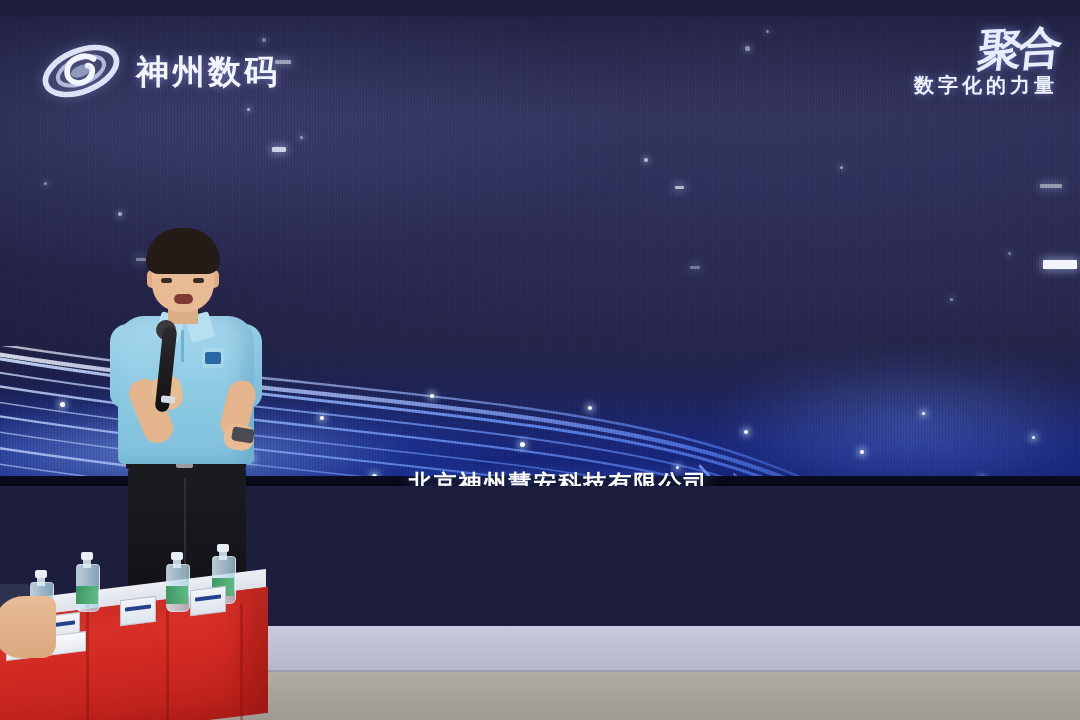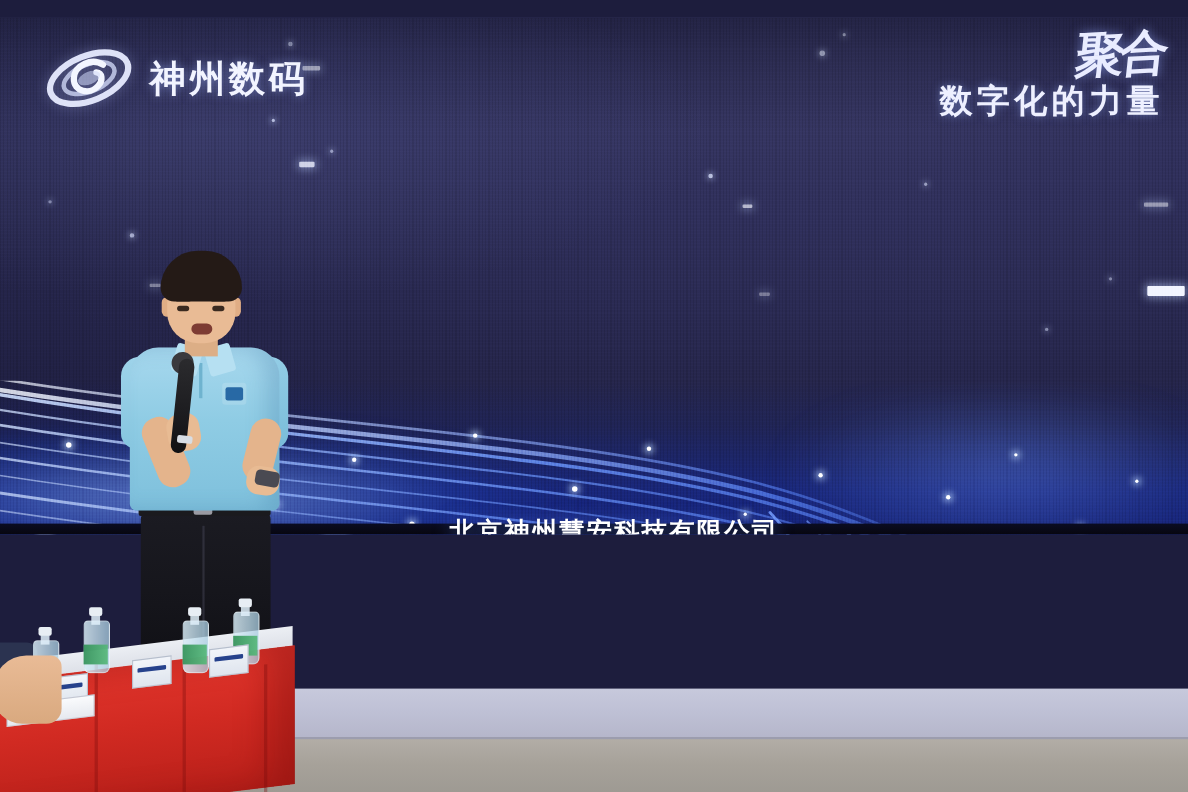--- a/index.html
+++ b/index.html
@@ -41,21 +41,21 @@
          text-shadow:0 0 9px rgba(160,180,255,.55);}
   .dc-en{font-size:24px;font-weight:700;color:#eef1ff;letter-spacing:.5px;margin-top:6px;
          font-family:"Liberation Serif","DejaVu Serif",serif;
          text-shadow:0 0 8px rgba(150,170,255,.5);}
 
   .logo-slogan{position:absolute;right:22px;top:14px;text-align:right;}
   .sl-cal{font-size:44px;font-weight:700;color:#e9ecff;line-height:.92;
           font-family:"Liberation Serif","DejaVu Serif",serif;
           transform:skewX(-9deg) rotate(-3deg);letter-spacing:-4px;
           text-shadow:0 0 10px rgba(150,170,255,.6);display:inline-block;}
-  .sl-sub{font-size:30px;font-weight:700;color:#eef0ff;letter-spacing:4px;margin-top:2px;
+  .sl-sub{font-size:20px;font-weight:700;color:#eef0ff;letter-spacing:4px;margin-top:2px;
           text-shadow:0 0 8px rgba(150,175,255,.5);}
 
   
   .slide-title{
     position:absolute;left:0;right:0;top:182px;text-align:center;
     font-size:46px;font-weight:700;color:#ffffff;letter-spacing:2px;
     text-shadow:0 0 18px rgba(120,150,255,.55),0 2px 4px rgba(0,0,0,.45);
   }
   .slide-date{
     position:absolute;left:0;right:0;top:348px;text-align:center;

